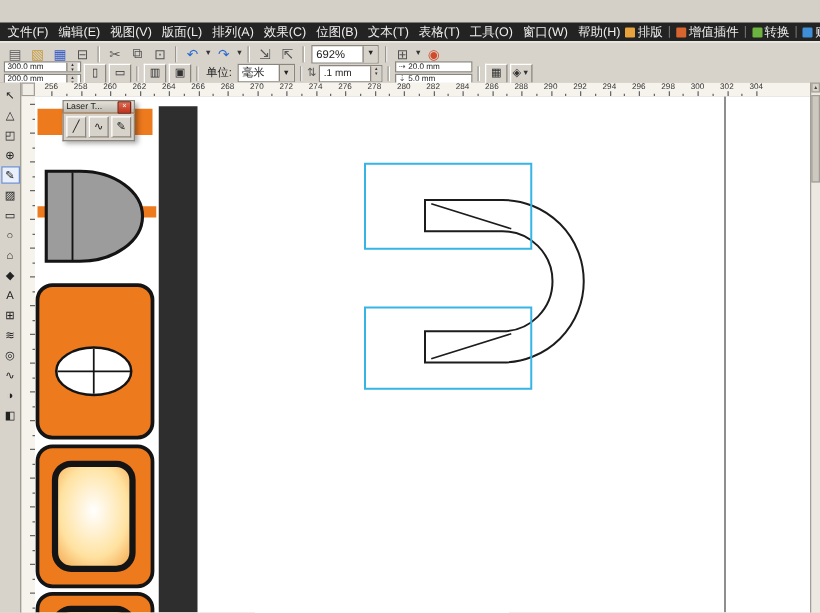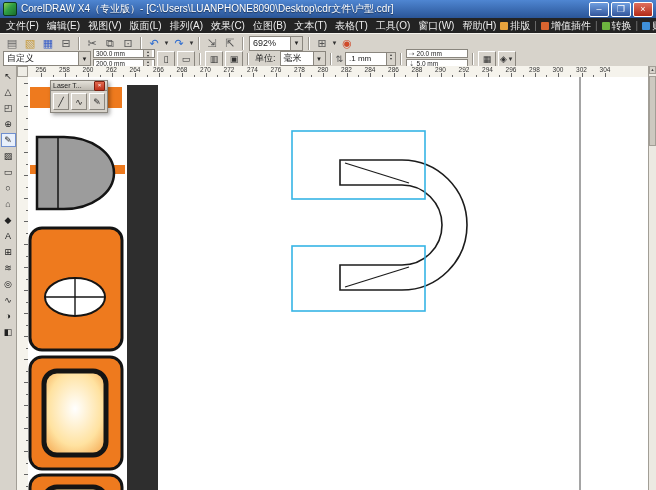--- a/index.html
+++ b/index.html
@@ -75,29 +75,20 @@
   .flyout-title .ft-text{flex:1;overflow:hidden;white-space:nowrap;}
   .flyout-close{width:9px;height:8px;background:linear-gradient(#e2694f,#c0331c);border:1px solid #7c1f10;color:#fff;font-size:6px;line-height:6px;text-align:center;border-radius:1px;}
   .flyout-body{background:#d7d3cb;border:1px solid #8a867e;border-top:none;display:flex;gap:2px;padding:2px;box-sizing:border-box;}
   .fly-btn{width:15px;height:15px;border:1px solid;border-color:#fff #8a867e #8a867e #fff;background:#d7d3cb;display:flex;align-items:center;justify-content:center;font-size:9px;color:#222;}
 </style>
 </head>
 <body>
 
 <div class="window">
 
-  <div class="titlebar">
-    <span class="app-icon"></span>
-    <span class="title-text">CorelDRAW X4（专业版）- [C:\Users\LUANPHONE8090\Desktop\cdr文件\户型.cdr]</span>
-    <span class="win-btns">
-      <span class="win-btn">–</span>
-      <span class="win-btn">❐</span>
-      <span class="win-btn close">×</span>
-    </span>
-  </div>
 
   <div class="menubar">
     <span id="menu-items" style="display:flex;">
         <span class="menu-item">文件(F)</span>
         <span class="menu-item">编辑(E)</span>
         <span class="menu-item">视图(V)</span>
         <span class="menu-item">版面(L)</span>
         <span class="menu-item">排列(A)</span>
         <span class="menu-item">效果(C)</span>
         <span class="menu-item">位图(B)</span>
@@ -178,24 +169,20 @@
       <div class="tb-btn">
         <span style="color: rgb(85, 85, 85);">⊞</span>
       </div>
       <span class="tb-drop">▼</span>
       <div class="tb-btn">
         <span style="color: rgb(208, 74, 43);">◉</span>
       </div>
     </div>
 
   <div class="propbar">
-    <div class="pb-combo w86">
-      <span class="pbc-text">自定义</span>
-      <span class="dd-box">▼</span>
-    </div>
     <div class="pb-stack">
       <div class="pb-mini">
         <span>300.0 mm</span>
         <span class="spin">
             <i>▴</i>
             <i>▾</i>
           </span>
       </div>
       <div class="pb-mini">
         <span>200.0 mm</span>

